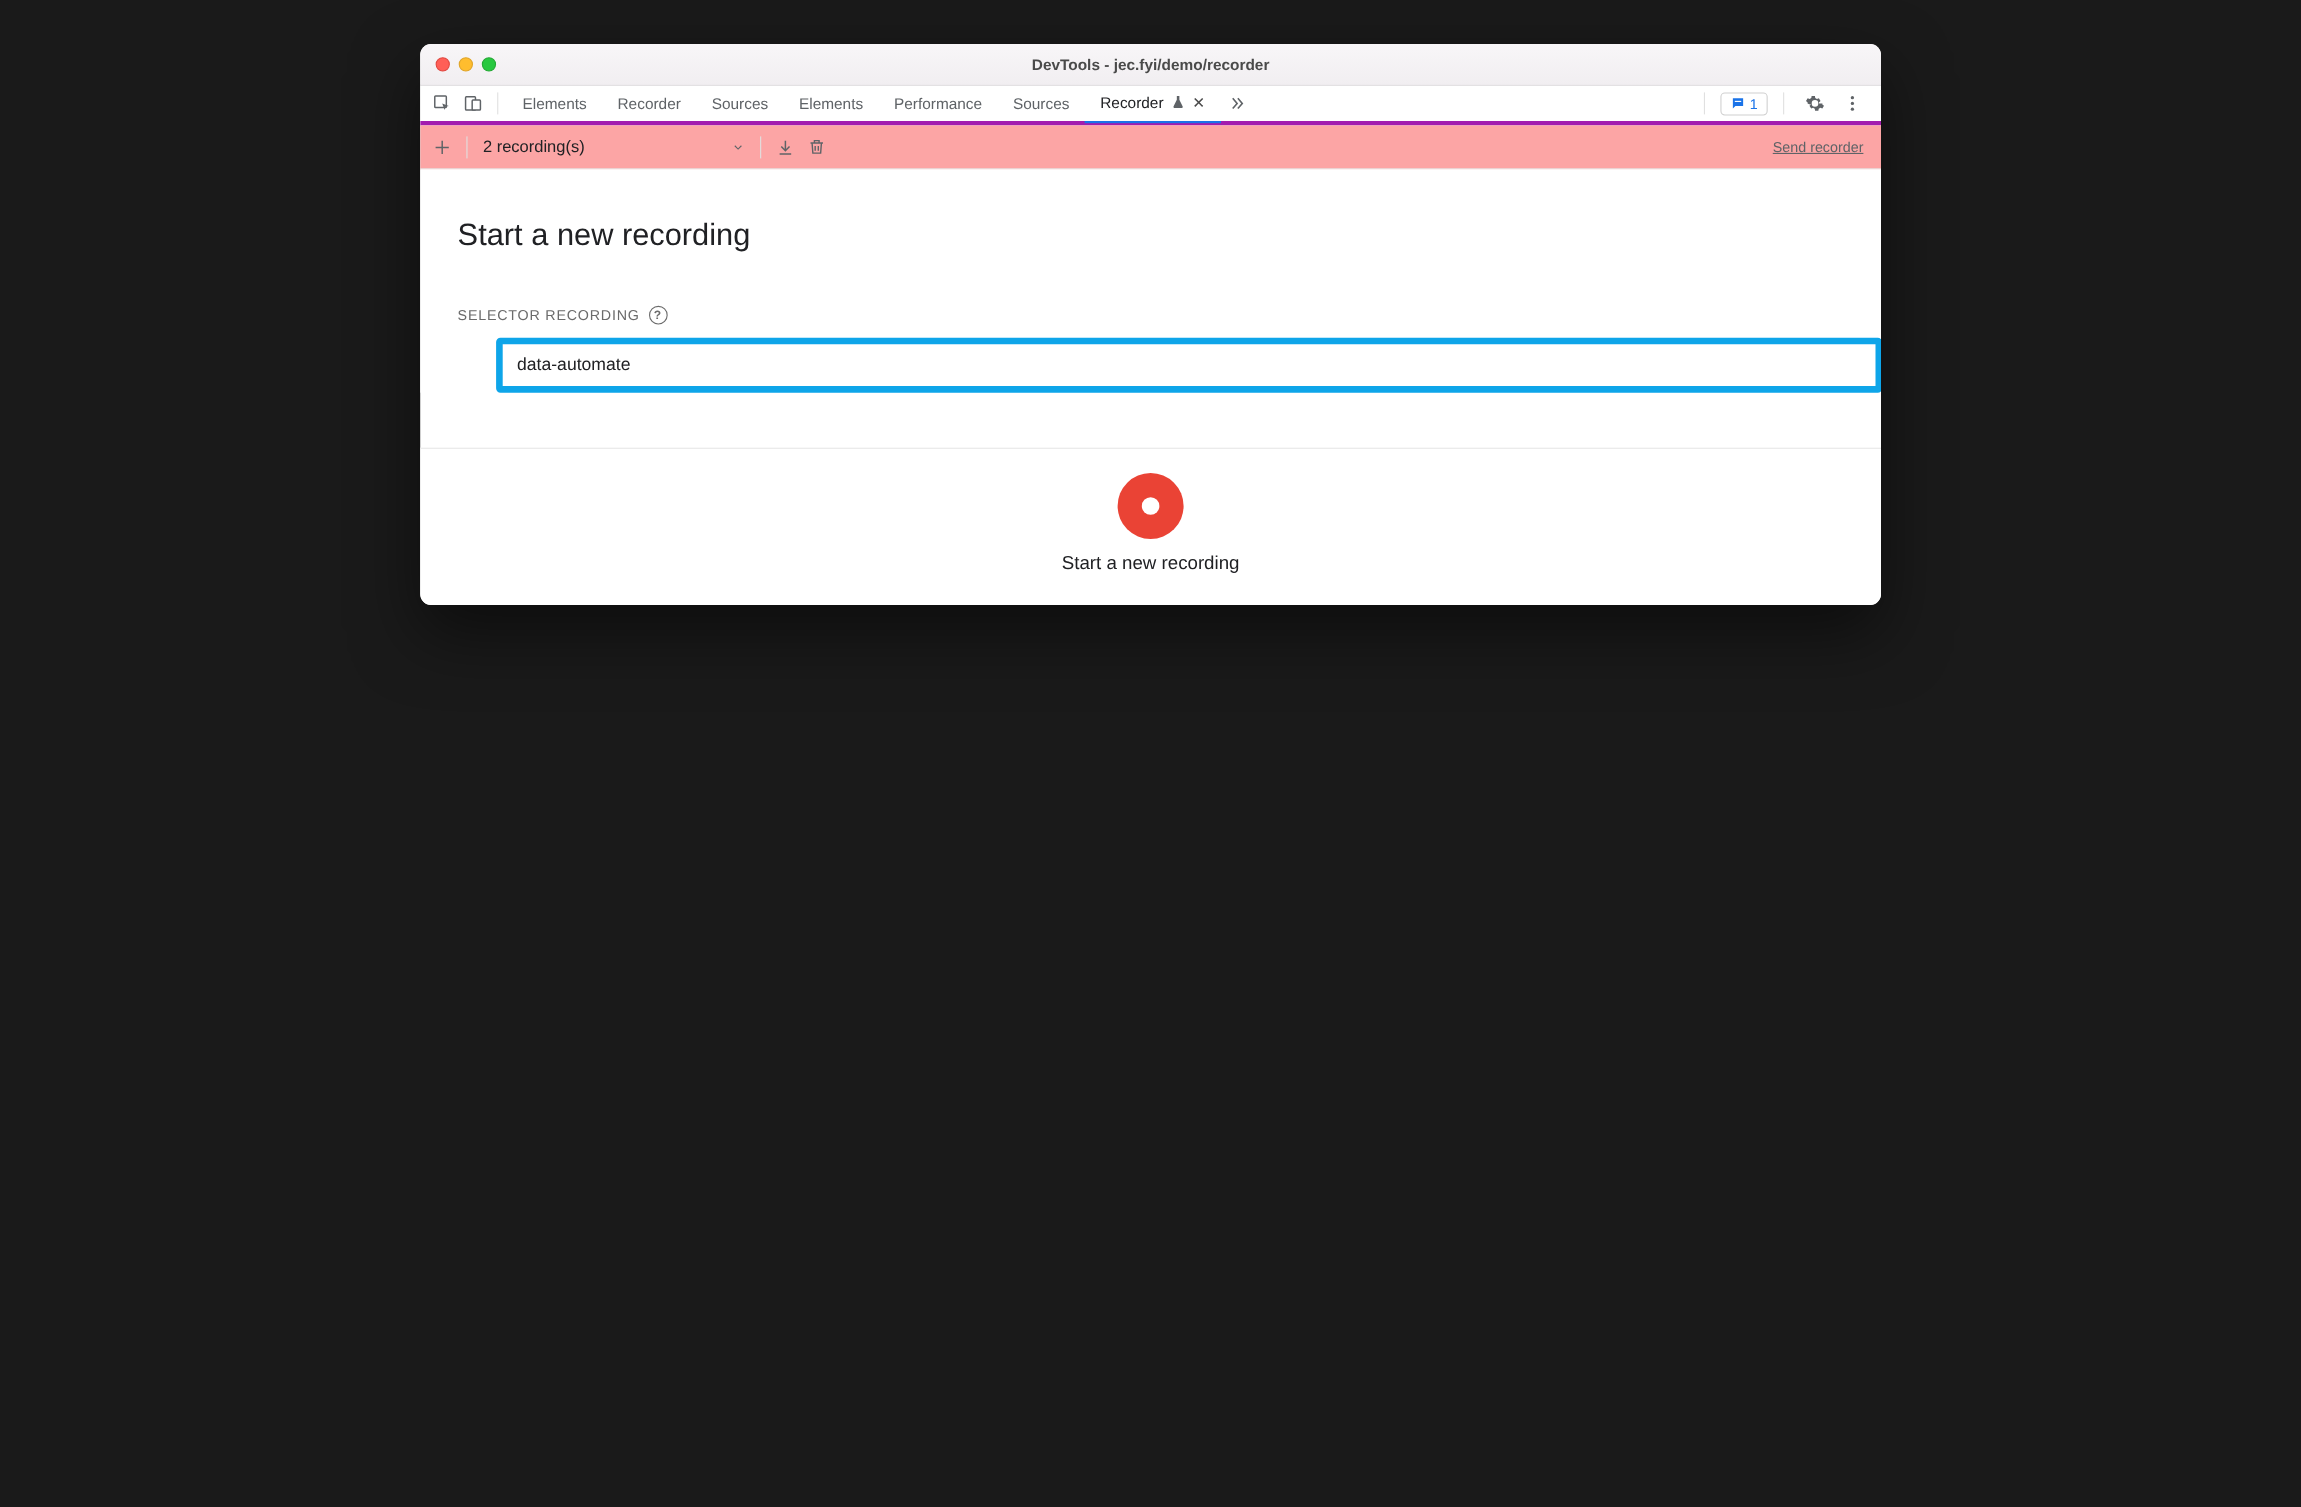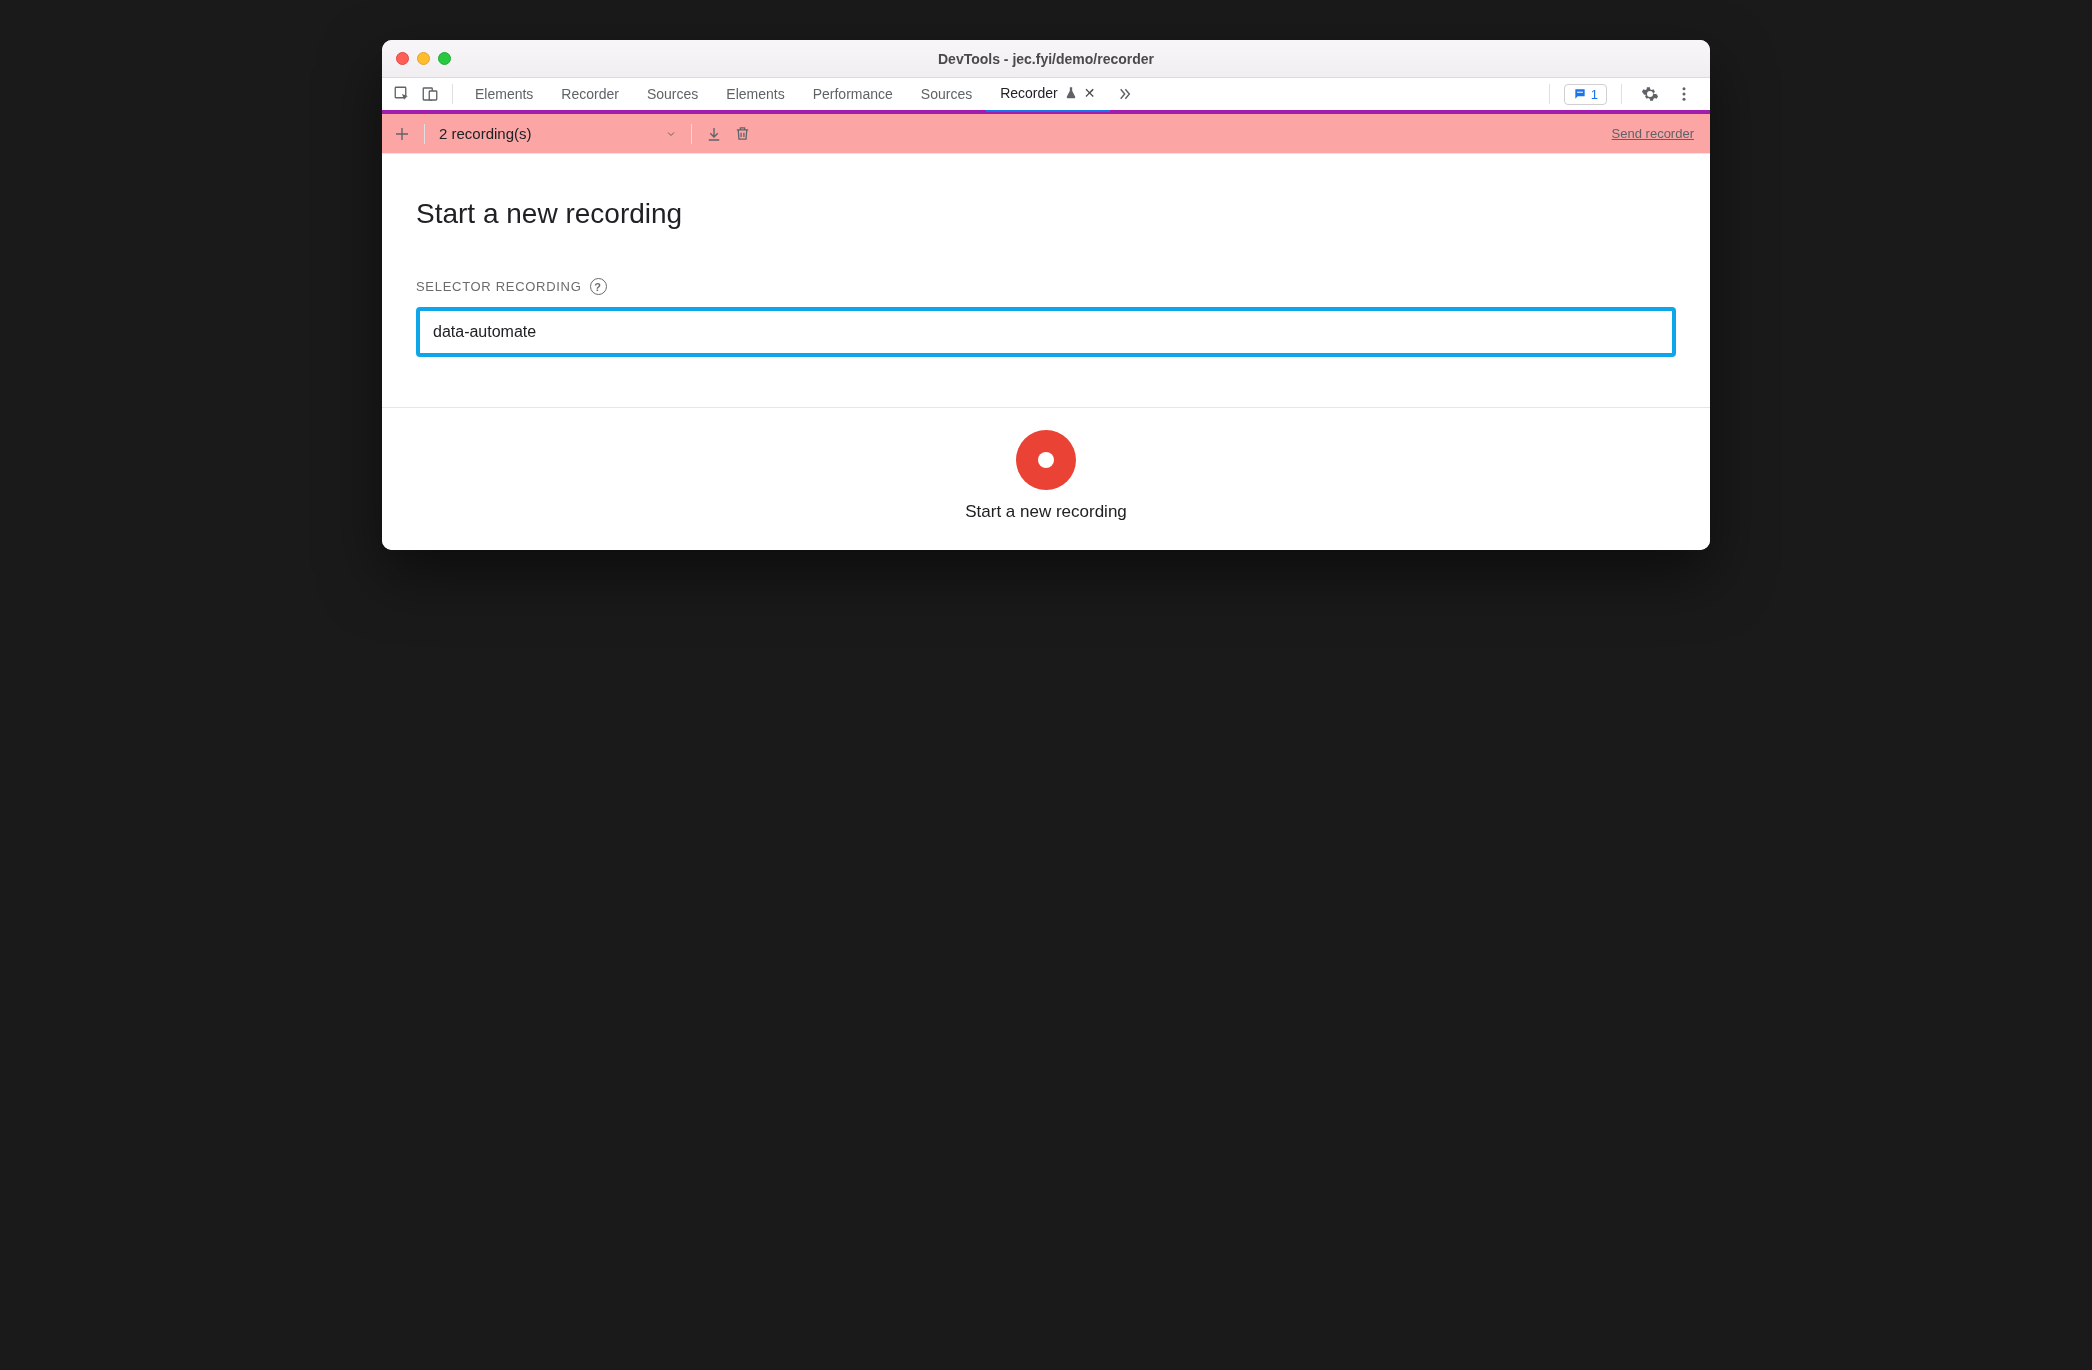--- a/index.html
+++ b/index.html
@@ -98,21 +98,21 @@
       margin-bottom:12px; display:flex; align-items:center; gap:8px;
     }
     .text-input {
       width:100%; height:50px;
       border:1px solid #dadce0; border-radius:4px;
       padding: 0 14px; font-size:16px; color:#202124;
       background:#fff; outline:none;
       font-family:inherit;
     }
     .text-input:focus, .text-input.focused {
-      border:4px solid #0ea5e9; padding: 0 13px;
+      border:6px solid #0ea5e9; padding: 0 13px; margin-left: 35px;
     }
     .field-block { margin-bottom:48px;}
     .help-circle {
       width:17px;height:17px;border:1.5px solid #6b6b6b;border-radius:50%;
       display:inline-flex;align-items:center;justify-content:center;
       font-size:11px;color:#6b6b6b;font-weight:600;
     }
     
     .footer {
       border-top:1px solid #e6e6e6;

